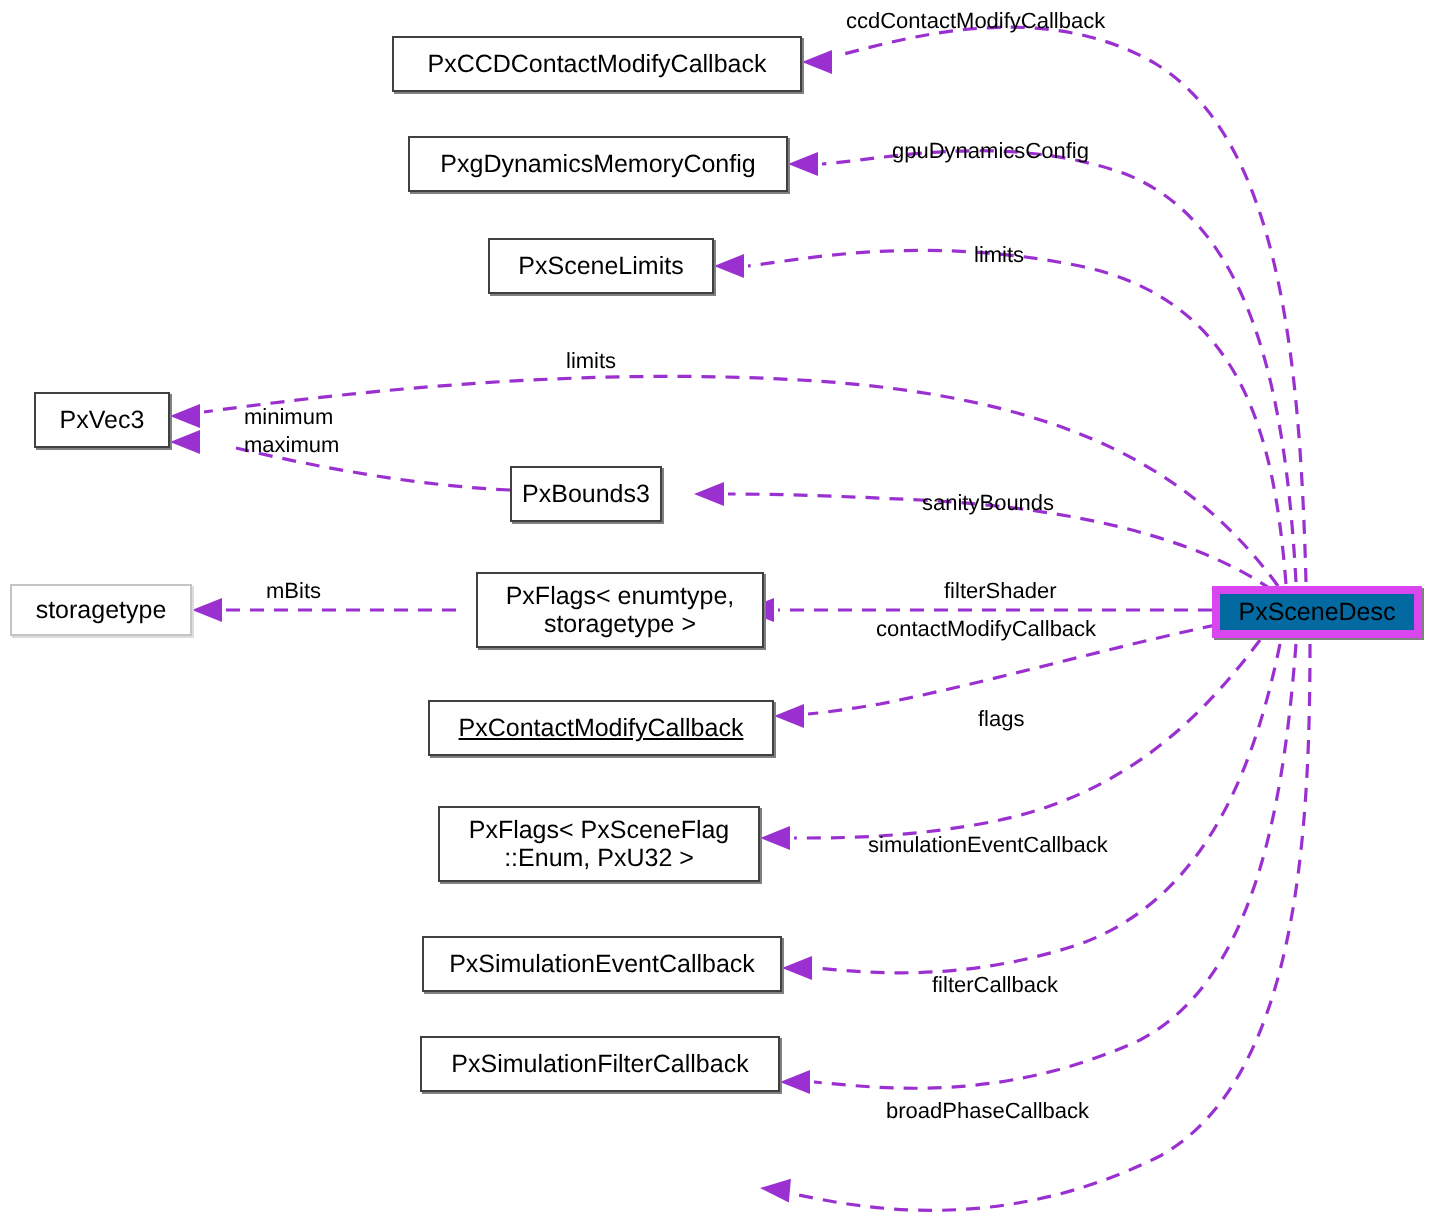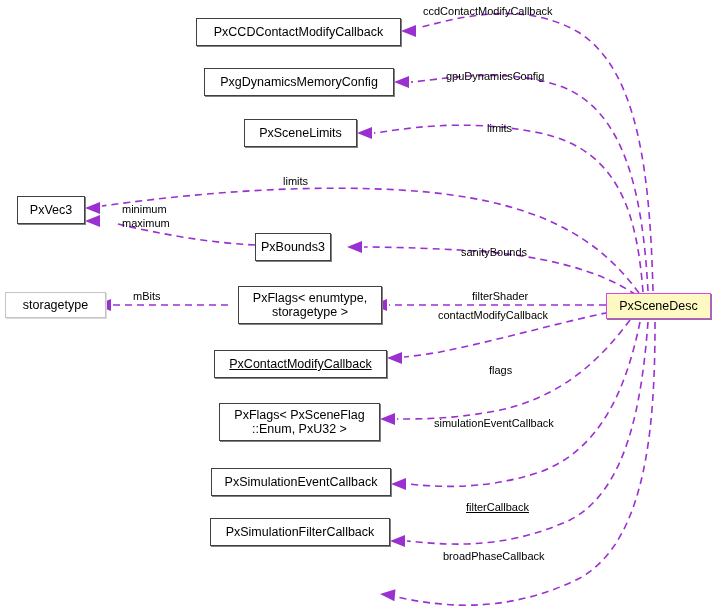--- a/index.html
+++ b/index.html
@@ -37,22 +37,22 @@
     border: 1px solid #404040;
     box-shadow: 1px 1px 0 0 #808080;
     color: #000000;
     font-size: 12.5px;
     line-height: 14px;
     letter-spacing: 0px;
     white-space: pre;
     z-index: 5;
   }
   .node.central {
-    background: #fef9c3;
-    border: 1px solid #d946ef;
+    background: #0369a1;
+    border: 4px solid #d946ef;
   }
   .node.tparam {
     border: 1px solid #c4c4c4;
     box-shadow: 1px 1px 0 0 #dcdcdc;
     background: #ffffff;
   }
   .edge-label {
     position: absolute;
     color: #000000;
     font-size: 11px;
@@ -118,36 +118,36 @@
       <g>
         <path d="M 655 322 C 655 420 648 540 580 578 C 500 618 430 604 397 597" fill="none" stroke="#9b30d0" stroke-width="1.6" stroke-dasharray="7,5"></path>
         <path d="M 0 0 L 15 -6 L 15 6 Z" fill="#9b30d0" transform="translate(380,594) rotate(5)"></path>
       </g>
     </svg>
 <div class="node" style="left: 196px; top: 18px; width: 205px; height: 28px;">PxCCDContactModifyCallback</div>
     <div class="node" style="left: 204px; top: 68px; width: 190px; height: 28px;">PxgDynamicsMemoryConfig</div>
     <div class="node" style="left: 244px; top: 119px; width: 113px; height: 28px;">PxSceneLimits</div>
     <div class="node" style="left: 17px; top: 196px; width: 68px; height: 28px;">PxVec3</div>
     <div class="node" style="left: 255px; top: 233px; width: 76px; height: 28px;">PxBounds3</div>
-    <div class="node tparam" style="left: 5px; top: 292px; width: 101px; height: 26px;">storagetype</div>
+    <div class="node tparam" style="left: 5px; top: 292px; width: 91px; height: 26px;">storagetype</div>
     <div class="node" style="left: 228px; top: 286px; width: 144px; height: 38px; margin-left: 10px;">PxFlags&lt; enumtype,
 storagetype &gt;</div>
     <div class="node" style="left: 214px; top: 350px; width: 173px; height: 28px; text-decoration: underline;">PxContactModifyCallback</div>
     <div class="node" style="left: 219px; top: 403px; width: 161px; height: 38px;">PxFlags&lt; PxSceneFlag
 ::Enum, PxU32 &gt;</div>
     <div class="node" style="left: 211px; top: 468px; width: 180px; height: 28px;">PxSimulationEventCallback</div>
     <div class="node" style="left: 210px; top: 518px; width: 180px; height: 28px;">PxSimulationFilterCallback</div>
     <div class="node central" style="left: 606px; top: 293px; width: 105px; height: 26px;">PxSceneDesc</div>
     <div class="edge-label" style="left: 423px; top: 4px;">ccdContactModifyCallback</div>
     <div class="edge-label" style="left: 446px; top: 69px;">gpuDynamicsConfig</div>
     <div class="edge-label" style="left: 487px; top: 121px;">limits</div>
     <div class="edge-label" style="left: 283px; top: 174px;">limits</div>
     <div class="edge-label" style="left: 461px; top: 245px; text-align: center;">sanityBounds</div>
     <div class="edge-label" style="left: 122px; top: 202px;">minimum
 maximum</div>
     <div class="edge-label" style="left: 472px; top: 289px;">filterShader</div>
     <div class="edge-label" style="left: 133px; top: 289px;">mBits</div>
     <div class="edge-label" style="left: 438px; top: 308px;">contactModifyCallback</div>
-    <div class="edge-label" style="left: 489px; top: 353px; margin-top: 10px;">flags</div>
+    <div class="edge-label" style="left: 489px; top: 353px;">flags</div>
     <div class="edge-label" style="left: 434px; top: 416px;">simulationEventCallback</div>
-    <div class="edge-label" style="left: 466px; top: 500px; text-decoration: underline;">filterCallback</div>
+    <div class="edge-label" style="left: 466px; top: 486px;">filterCallback</div>
     <div class="edge-label" style="left: 443px; top: 549px;">broadPhaseCallback</div>
   </div>
 
 </body></html>

